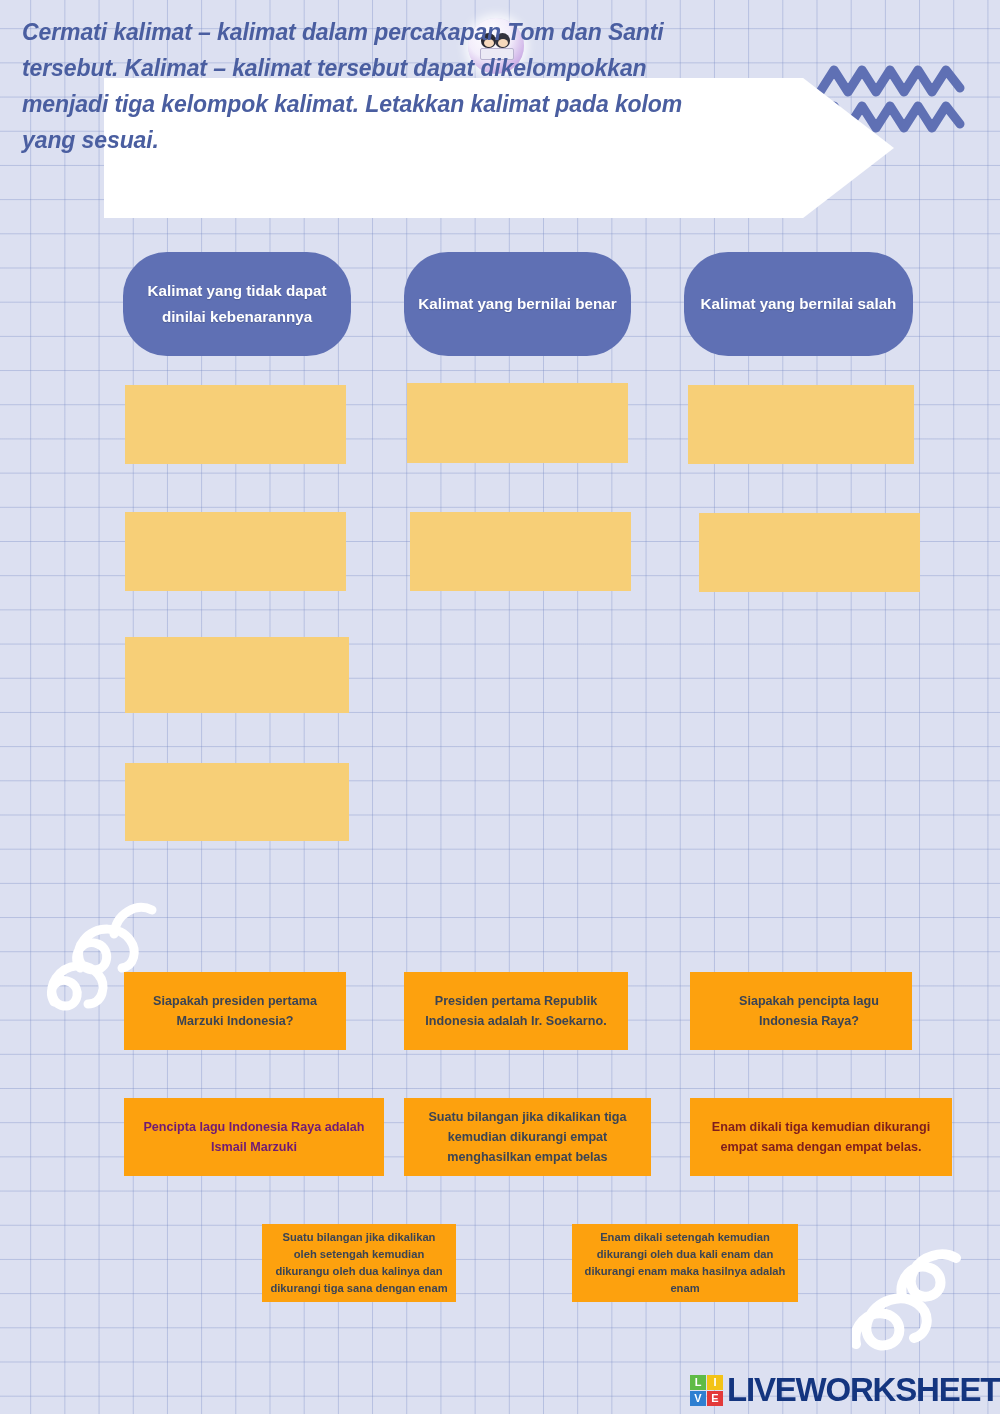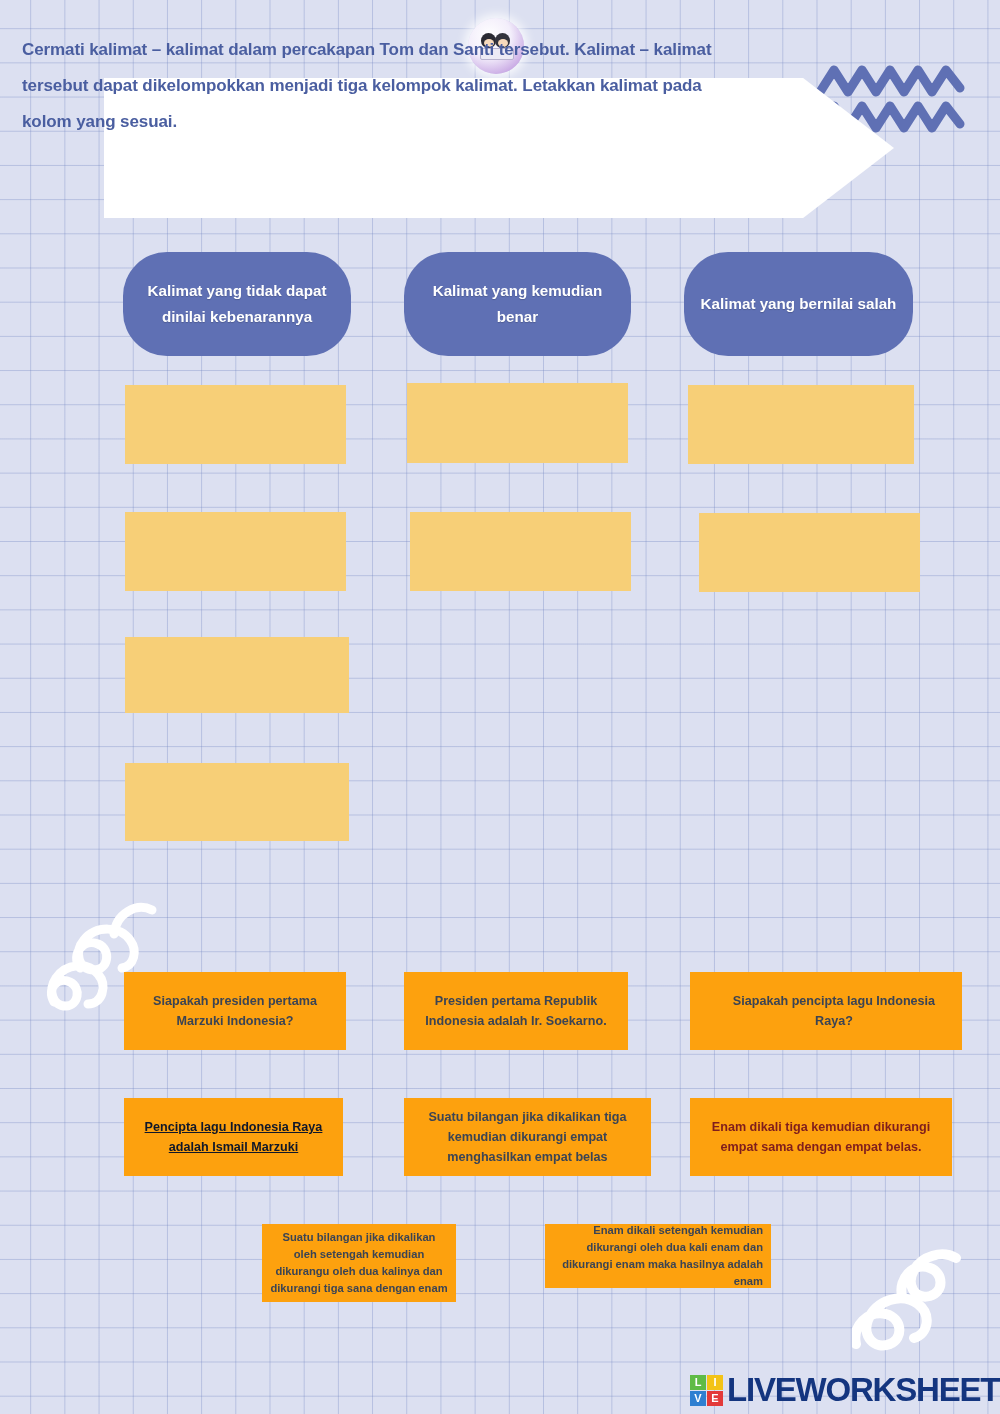--- a/index.html
+++ b/index.html
@@ -86,27 +86,28 @@
     top: 78px;
     width: 790px;
     height: 140px;
     background: #ffffff;
     clip-path: polygon(0 0, 88.5% 0, 100% 50%, 88.5% 100%, 0 100%);
     filter: drop-shadow(2px 4px 4px rgba(90,100,150,0.28));
   }
   #instruction-text {
     position: absolute;
     left: 22px;
-    top: 32px;
+    top: 14px;
     width: 690px;
     color: #4a5ea0;
-    font-size: 17px;
+    font-size: 23px;
     font-weight: bold;
     line-height: 36px;
     letter-spacing: -0.1px;
+    font-style: italic;
   }
 
   
   .category-pill {
     position: absolute;
     background: #5f70b4;
     border-radius: 44px;
     color: #ffffff;
     font-size: 15.2px;
     font-weight: bold;
@@ -207,46 +208,46 @@
     <polyline points="4,64 18,42 32,64 46,42 60,64 74,42 88,64 102,42 116,64 130,42 144,60" stroke="#5f70b4" stroke-width="9" stroke-linecap="round" stroke-linejoin="round"></polyline>
   </svg>
 
   <div id="instruction-banner"></div>
   <div id="instruction-text">Cermati kalimat – kalimat dalam percakapan Tom dan Santi tersebut. Kalimat – kalimat tersebut dapat dikelompokkan menjadi tiga kelompok kalimat.  Letakkan kalimat pada kolom yang sesuai.</div>
 
   <div class="category-pill" id="pill-0">
     <span>Kalimat yang tidak dapat dinilai kebenarannya</span>
   </div>
   <div class="category-pill" id="pill-1">
-    <span>Kalimat yang kemudian benar</span>
+    <span>Kalimat yang bernilai benar</span>
   </div>
   <div class="category-pill" id="pill-2">
     <span>Kalimat yang bernilai salah</span>
   </div>
 
   <div id="drop-zone-layer">
       <div class="drop-zone" style="left: 125px; top: 385px; width: 221px; height: 79px; background: rgb(247, 207, 119);"></div>
       <div class="drop-zone" style="left: 407px; top: 383px; width: 221px; height: 80px; background: rgb(247, 207, 119);"></div>
       <div class="drop-zone" style="left: 688px; top: 385px; width: 226px; height: 79px; background: rgb(247, 207, 119);"></div>
       <div class="drop-zone" style="left: 125px; top: 512px; width: 221px; height: 79px; background: rgb(247, 207, 119);"></div>
       <div class="drop-zone" style="left: 410px; top: 512px; width: 221px; height: 79px; background: rgb(247, 207, 119);"></div>
       <div class="drop-zone" style="left: 699px; top: 513px; width: 221px; height: 79px; background: rgb(247, 207, 119);"></div>
       <div class="drop-zone" style="left: 125px; top: 637px; width: 224px; height: 76px; background: rgb(247, 207, 119);"></div>
       <div class="drop-zone" style="left: 125px; top: 763px; width: 224px; height: 78px; background: rgb(247, 207, 119);"></div>
     </div>
 
   <div id="drag-card-layer">
       <div class="drag-card" style="left: 124px; top: 972px; width: 222px; height: 78px; background: rgb(253, 161, 14); color: rgb(59, 68, 84);">Siapakah presiden pertama Marzuki Indonesia?</div>
       <div class="drag-card" style="left: 404px; top: 972px; width: 224px; height: 78px; background: rgb(253, 161, 14); color: rgb(59, 68, 84);">Presiden pertama Republik Indonesia adalah Ir. Soekarno.</div>
-      <div class="drag-card" style="left: 690px; top: 972px; width: 272px; height: 78px; background: rgb(253, 161, 14); color: rgb(59, 68, 84); padding-left: 24px;">Siapakah pencipta lagu Indonesia Raya?</div>
-      <div class="drag-card" style="left: 124px; top: 1098px; width: 219px; height: 78px; background: rgb(253, 161, 14); color: #0f172a; text-decoration: underline;">Pencipta lagu Indonesia Raya adalah Ismail Marzuki</div>
+      <div class="drag-card" style="left: 690px; top: 972px; width: 222px; height: 78px; background: rgb(253, 161, 14); color: rgb(59, 68, 84); padding-left: 24px;">Siapakah pencipta lagu Indonesia Raya?</div>
+      <div class="drag-card" style="left: 124px; top: 1098px; width: 260px; height: 78px; background: rgb(253, 161, 14); color: #701a75;">Pencipta lagu Indonesia Raya adalah Ismail Marzuki</div>
       <div class="drag-card" style="left: 404px; top: 1098px; width: 247px; height: 78px; background: rgb(253, 161, 14); color: rgb(59, 68, 84);">Suatu bilangan jika dikalikan tiga kemudian dikurangi empat menghasilkan empat belas</div>
       <div class="drag-card" style="left: 690px; top: 1098px; width: 262px; height: 78px; background: rgb(253, 161, 14); color: #7f1d1d;">Enam dikali tiga kemudian dikurangi empat sama dengan empat belas.</div>
       <div class="drag-card small-text" style="left: 262px; top: 1224px; width: 194px; height: 78px; background: rgb(253, 161, 14); color: rgb(59, 68, 84);">Suatu bilangan jika dikalikan oleh setengah kemudian dikurangu oleh dua kalinya dan dikurangi tiga sana dengan enam</div>
-      <div class="drag-card small-text" style="left: 545px; top: 1224px; width: 226px; height: 64px; background: rgb(253, 161, 14); color: rgb(59, 68, 84); text-align: right;">Enam dikali setengah kemudian dikurangi oleh dua kali enam dan dikurangi enam maka hasilnya adalah enam</div>
+      <div class="drag-card small-text" style="left: 572px; top: 1224px; width: 226px; height: 78px; background: rgb(253, 161, 14); color: rgb(59, 68, 84);">Enam dikali setengah kemudian dikurangi oleh dua kali enam dan dikurangi enam maka hasilnya adalah enam</div>
     </div>
 
   <svg class="swirl" id="swirl-left" viewBox="0 0 120 130" fill="none">
     <path d="M10 118 C2 104 14 92 26 98 C38 104 34 122 22 122 C8 122 4 106 12 94 C22 79 44 78 54 90 C64 102 58 120 44 120" stroke="#ffffff" stroke-width="9" stroke-linecap="round"></path>
     <path d="M36 84 C26 70 40 54 54 60 C68 66 64 86 50 86 C34 86 30 68 40 56 C52 41 76 42 86 56 C94 67 90 82 78 84" stroke="#ffffff" stroke-width="9" stroke-linecap="round"></path>
     <path d="M70 50 C72 30 92 18 108 26" stroke="#ffffff" stroke-width="9" stroke-linecap="round"></path>
   </svg>
 
   <svg class="swirl" id="swirl-right" viewBox="0 0 120 115" fill="none">
     <path d="M4 96 C0 78 16 62 34 66 C50 70 52 90 38 96 C22 102 10 88 16 72 C24 52 50 44 66 56 C80 67 76 86 62 90" stroke="#ffffff" stroke-width="10" stroke-linecap="round"></path>

